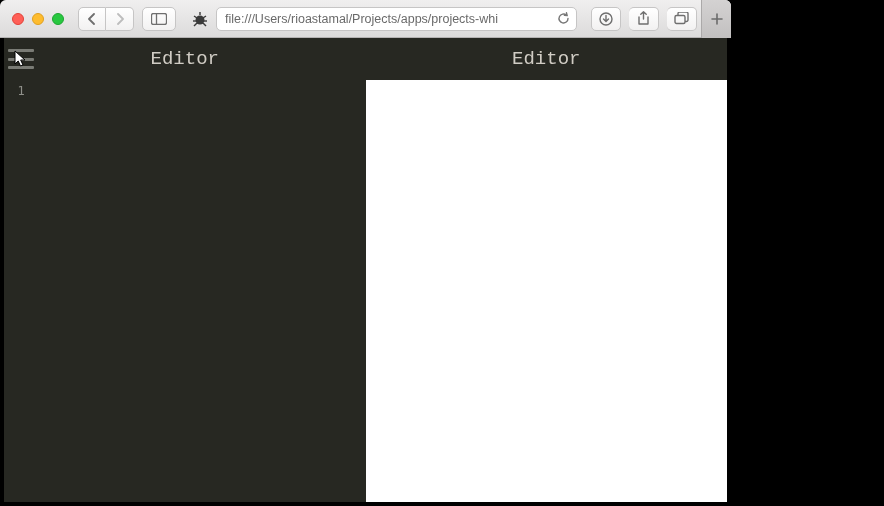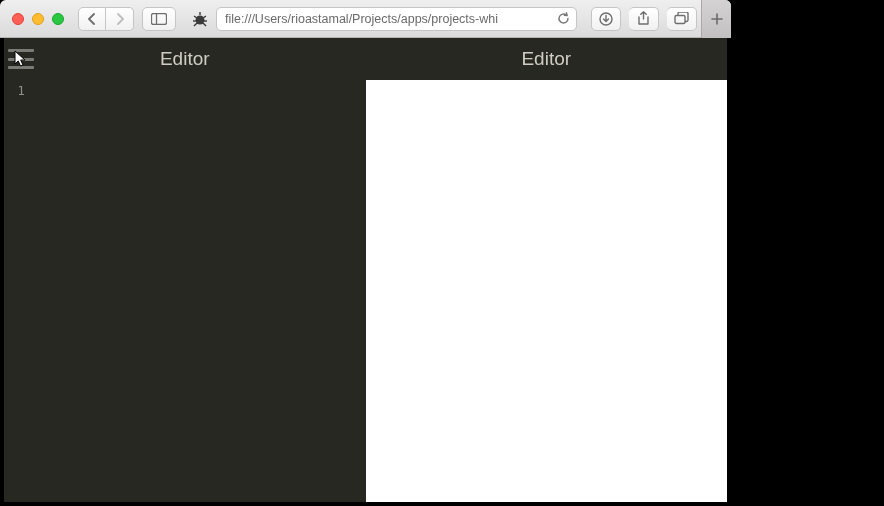--- a/index.html
+++ b/index.html
@@ -121,21 +121,21 @@
   .cursor-arrow {
     position: absolute;
     left: 14px; top: 50px;
     width: 14px; height: 18px;
     z-index: 20;
     pointer-events: none;
   }
   .panel-header .col {
     flex: 1;
     text-align: center;
-    font-family: Liberation Sans, sans-serif;
+    font-family: Liberation Mono, monospace;
     font-size: 19px;
     color: #d0ccc4;
   }
 
   
   .split {
     flex: 1;
     display: flex;
     min-height: 0;
   }

